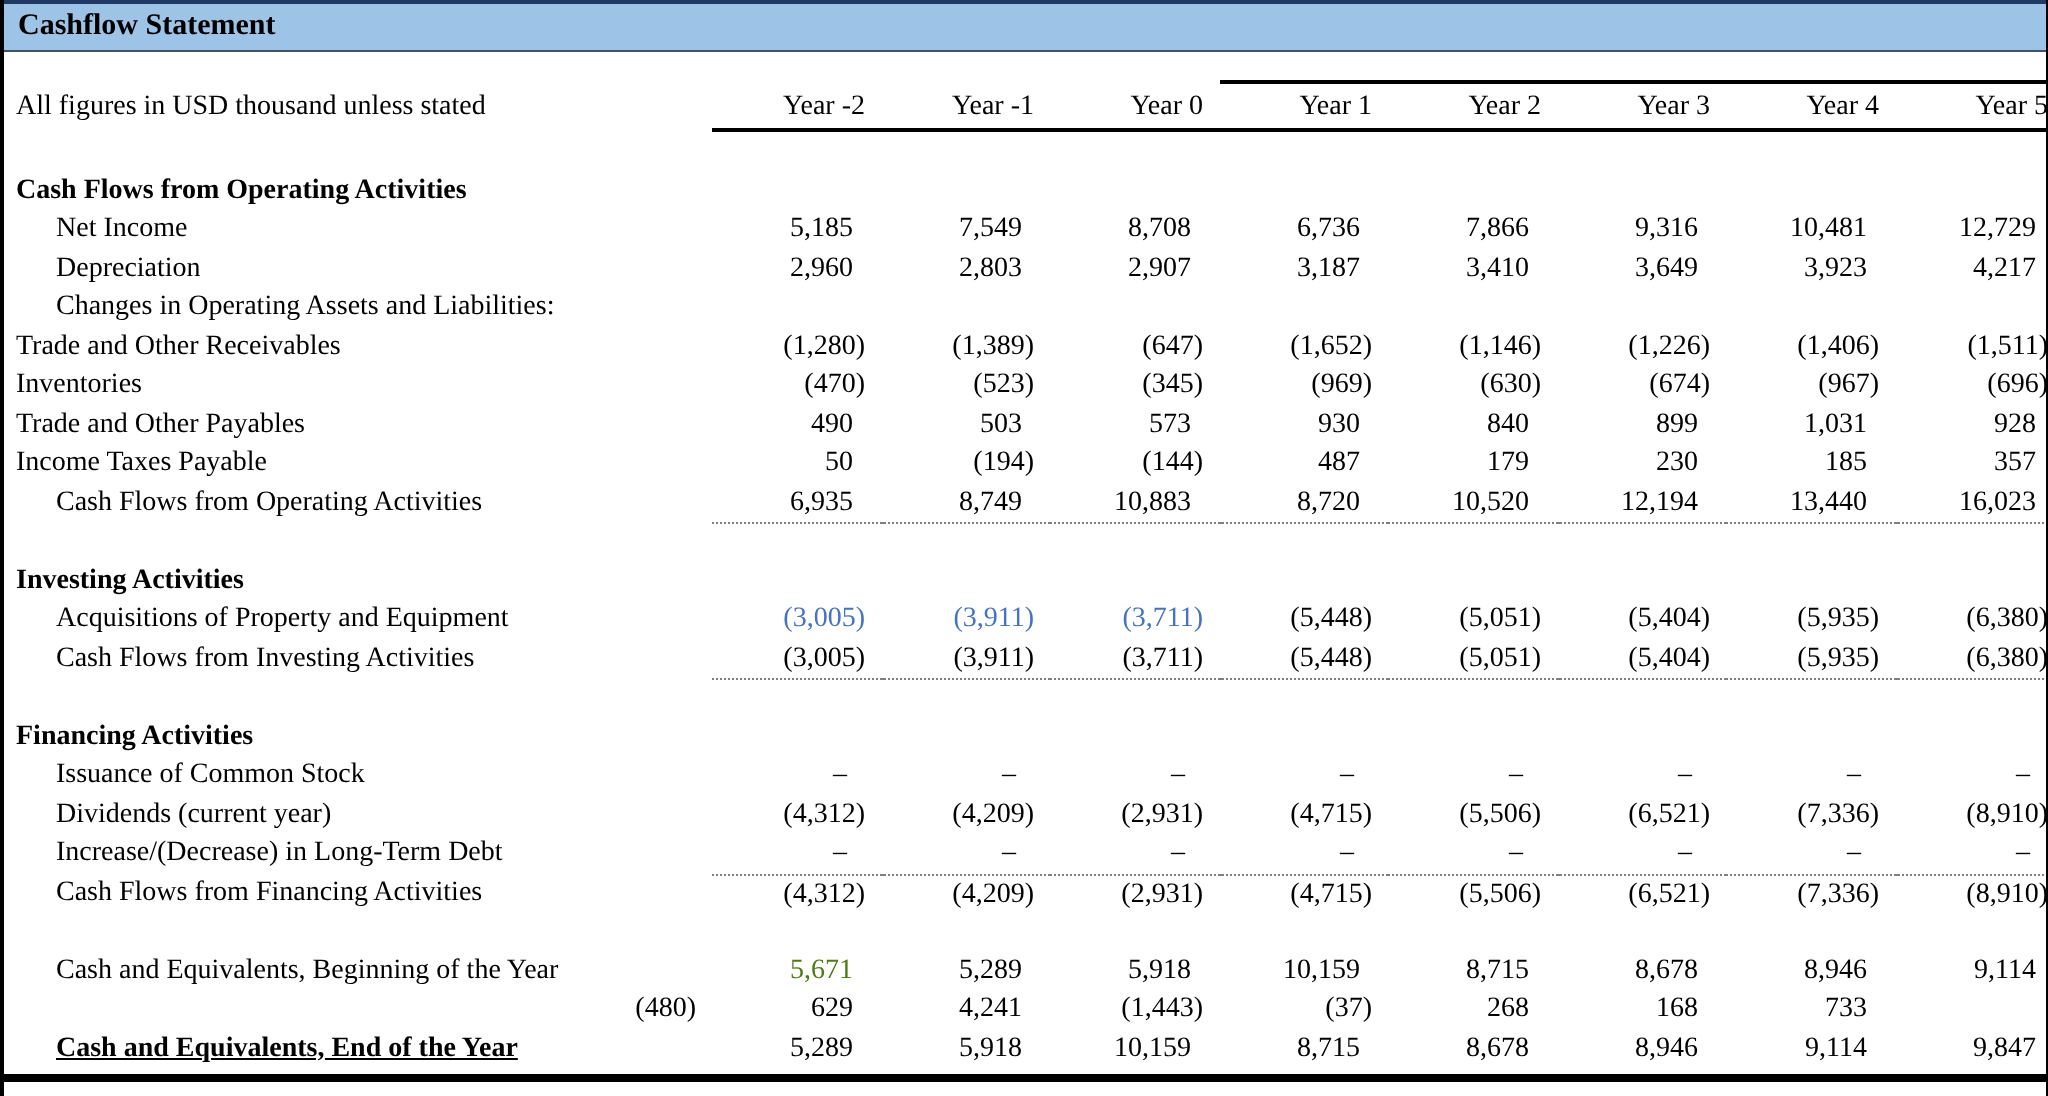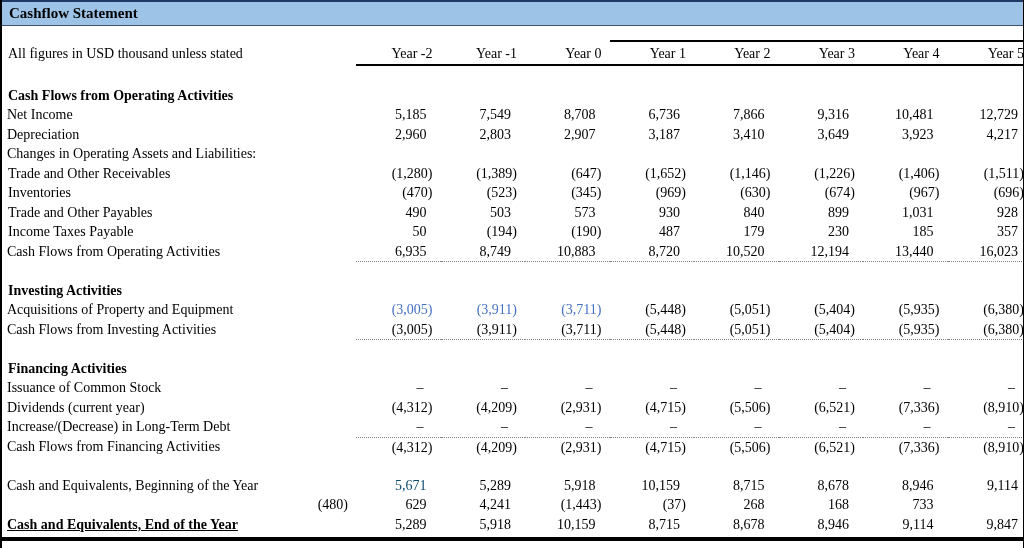--- a/index.html
+++ b/index.html
@@ -26,31 +26,31 @@
     display:flex;align-items:flex-end;justify-content:flex-end;
     padding:0 8px 2px 0;border-bottom:2px solid #000;white-space:nowrap;
   }
   .hcell.forecast{border-top:2px solid #000;}
   
   .r{
     display:grid;grid-template-columns:354px repeat(8,84.5px);
     height:19.5px;line-height:19.5px;font-size:14px;width:1030px;
   }
   .r .lbl{padding-left:6px;white-space:nowrap;overflow:hidden;}
-  .r .lbl.ind1{padding-left:5px;}
+  .r .lbl.ind1{padding-left:26px;}
   .r .lbl.ind2{}
   .r.section .lbl{font-weight:bold;}
   .r.boldlbl .lbl{font-weight:bold;text-decoration:underline;}
   .v{
     box-sizing:border-box;text-align:right;padding-right:14px;white-space:nowrap;
   }
   .v.paren{padding-right:8px;}
   .v.dash{padding-right:17px;}
   .v.blue{color:#4472C4;}
-  .v.lightblue{color:#0c4a6e;}
+  .v.lightblue{color:#4d7c0f;}
   .r.ul-below .v{border-bottom:1px dotted #7f7f7f;}
   .r.ul-above .v{border-top:1px dotted #7f7f7f;}
   .bottombar{position:absolute;left:0;right:0;top:537px;height:4px;background:#000;}
 </style>
 </head>
 <body>
 
 <div class="sheet">
   <div class="titlebar" style="background: rgb(157, 195, 230); border-top-color: rgb(31, 56, 100);">
     <span>Cashflow Statement</span>
@@ -146,21 +146,21 @@
         <div class="v">930</div>
         <div class="v">840</div>
         <div class="v">899</div>
         <div class="v">1,031</div>
         <div class="v">928</div>
       </div>
       <div class="r">
         <div class="lbl ind2">Income Taxes Payable</div>
         <div class="v">50</div>
         <div class="v paren">(194)</div>
-        <div class="v paren">(190)</div>
+        <div class="v paren">(144)</div>
         <div class="v">487</div>
         <div class="v">179</div>
         <div class="v">230</div>
         <div class="v">185</div>
         <div class="v">357</div>
       </div>
       <div class="r ul-below">
         <div class="lbl ind1">Cash Flows from Operating Activities</div>
         <div class="v">6,935</div>
         <div class="v">8,749</div>

